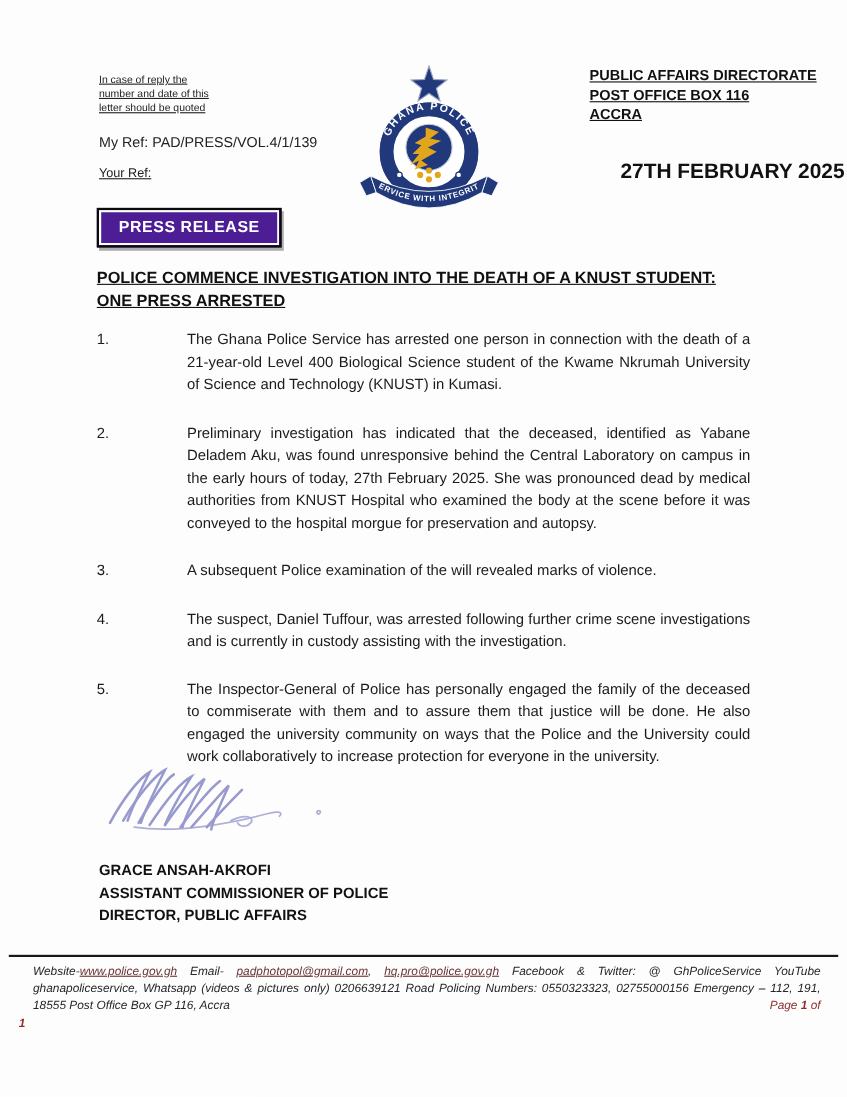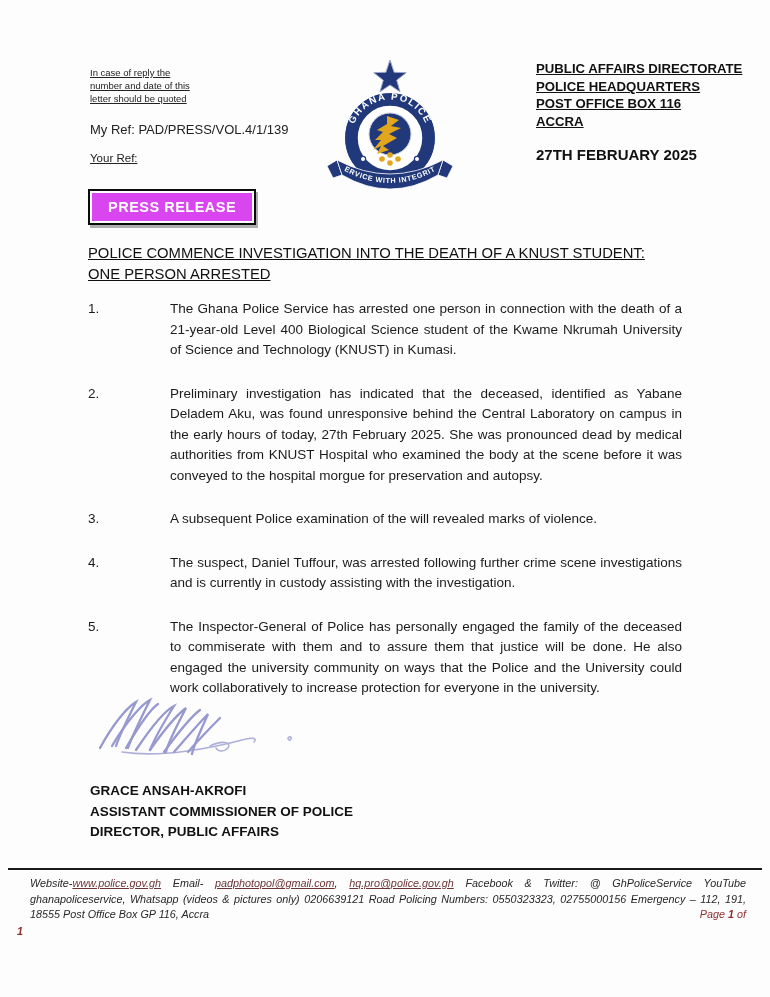--- a/index.html
+++ b/index.html
@@ -7,32 +7,32 @@
     position:relative; width:770px; height:997px; background:#fdfdfd;
     font-family:"Liberation Sans", sans-serif; color:#1b1b1b; overflow:hidden;
   }
   
   .reply-note { position:absolute; left:90px; top:66px; width:130px; font-size:9.5px; line-height:13px; color:#222; }
   .reply-note span { display:block; text-decoration:underline; }
   .ref-my   { position:absolute; left:90px; top:122px; font-size:13px; color:#222; }
   .ref-your { position:absolute; left:90px; top:152px; font-size:11.5px; color:#222;text-decoration:underline; }
   
   .dir-block { position:absolute; left:536px; top:60px; font-size:13.2px; font-weight:bold; line-height:17.5px; color:#111;text-decoration:underline; }
-  .date-line { position:absolute; left:536px; top:146px; font-size:15px; font-weight:bold; color:#111; }
+  .date-line { position:absolute; left:564px; top:146px; font-size:19px; font-weight:bold; color:#111; }
   
   .crest { position:absolute; left:322px; top:54px; width:136px; height:150px; }
   
   .press-badge {
-    position:absolute; left:88px; top:189px; background:#d946ef; color:#ffffff;
+    position:absolute; left:88px; top:189px; background:#4c1d95; color:#ffffff;
     font-weight:bold; font-size:14.5px; letter-spacing:.5px; padding:8px 18px;
     border:2px solid #0b0b0b; box-shadow: inset 0 0 0 2px #ffffff, 2px 3px 0 rgba(110,110,110,.55);
   }
   
   .doc-body { position:absolute; left:88px; top:243px; width:594px; }
-  .doc-title { font-weight:normal; font-size:14.8px; line-height:20.5px; color:#101010; margin:0 0 15px 0; }
+  .doc-title { font-weight:bold; font-size:14.8px; line-height:20.5px; color:#101010; margin:0 0 15px 0; }
   .doc-title span { display:inline; text-decoration:underline; }
   .doc-title .t-line { display:block; }
   .para { display:flex; margin:0 0 23px 0; }
   .para-num { flex:none; width:37px; font-size:13.5px; line-height:20.5px; }
   .para-text { flex:1; font-size:13.5px; line-height:20.5px; text-align:justify;margin-left:45px; }
   
   .signature { position:absolute; left:92px; top:696px; width:235px; height:62px; }
   .signatory { position:absolute; left:90px; top:757px; font-size:13.5px; font-weight:bold; line-height:20.5px; color:#111;margin-top:24px; }
   .signatory span { display:block; }
   
@@ -89,32 +89,31 @@
       <path d="M12,106 Q65,134 118,106 L113,121 Q65,149 17,121 Z" fill="#21397b" stroke="#ffffff" stroke-width="0.8"></path>
       <path id="ribbonArc" d="M 18,116 Q 65,142 112,116" fill="none"></path>
       <text font-size="7.2" font-weight="bold" fill="#ffffff" letter-spacing="0.7" font-family="Liberation Sans, sans-serif">
         <textPath href="#ribbonArc" startOffset="50%" text-anchor="middle">SERVICE WITH INTEGRITY</textPath>
       </text>
     </g>
   </svg>
 
   <div class="dir-block">
     <div>PUBLIC AFFAIRS DIRECTORATE</div>
-    <div>POLICE HEADQUARTERS</div>
     <div>POST OFFICE BOX 116</div>
     <div>ACCRA</div>
   </div>
   <div class="date-line">27TH FEBRUARY 2025</div>
 
   <div class="press-badge">PRESS RELEASE</div>
 
   <div class="doc-body">
     <h1 class="doc-title">
       <span class="t-line">POLICE COMMENCE INVESTIGATION INTO THE DEATH OF A KNUST STUDENT:</span>
-      <span class="t-line">ONE PERSON ARRESTED</span>
+      <span class="t-line">ONE PRESS ARRESTED</span>
     </h1>
 
     <div class="para">
       <span class="para-num">1.</span>
       <span class="para-text">The Ghana Police Service has arrested one person in connection with the death of a 21-year-old Level 400 Biological Science student of the Kwame Nkrumah University of Science and Technology (KNUST) in Kumasi.</span>
     </div>
     <div class="para">
       <span class="para-num">2.</span>
       <span class="para-text">Preliminary investigation has indicated that the deceased, identified as Yabane Deladem Aku, was found unresponsive behind the Central Laboratory on campus in the early hours of today, 27th February 2025. She was pronounced dead by medical authorities from KNUST Hospital who examined the body at the scene before it was conveyed to the hospital morgue for preservation and autopsy.</span>
     </div>

